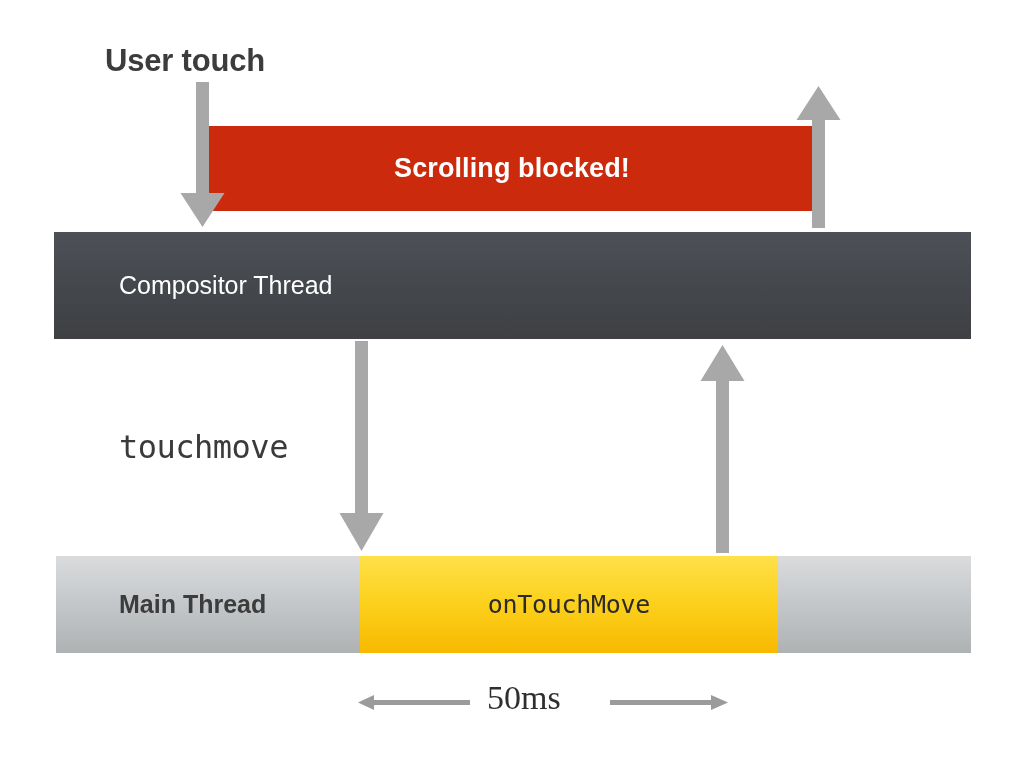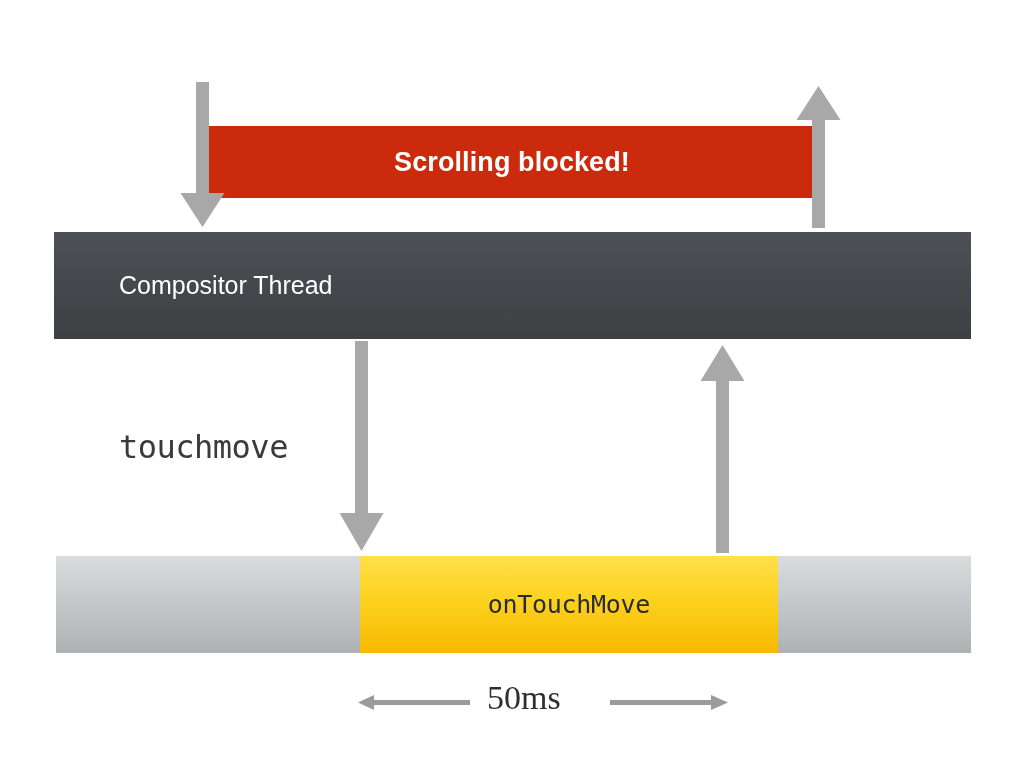--- a/index.html
+++ b/index.html
@@ -32,21 +32,21 @@
   }
   #label-user-touch { left: 105px; top: 43px; }
   #label-commit-gpu { left: 681px; top: 43px; }
 
   
   #blocked-bar {
     position: absolute;
     left: 206px;
     top: 126px;
     width: 612px;
-    height: 72px;
+    height: 85px;
     background: #cb2a0c;
     display: flex;
     align-items: center;
     justify-content: center;
   }
   #blocked-bar .banner-text {
     font-family: "Liberation Sans", sans-serif;
     font-weight: bold;
     font-size: 27px;
     color: #ffffff;
@@ -138,33 +138,35 @@
     font-size: 34px;
     color: #2f2f2f;
     white-space: nowrap;
   }
 </style>
 </head>
 <body>
 
 <div id="stage">
 
+  <div class="toplabel" id="label-user-touch">User touch</div>
 
 
   <div id="blocked-bar">
     <span class="banner-text">Scrolling blocked!</span>
   </div>
 
   <div class="thread-bar" id="compositor-thread">
     <span class="thread-label">Compositor Thread</span>
   </div>
 
   <div id="touchmove-caption">touchmove</div>
 
   <div class="thread-bar" id="main-thread">
+    <span class="thread-label">Main Thread</span>
     <div id="ontouchmove-block">
       <span class="code-label">onTouchMove</span>
     </div>
   </div>
 
   <div id="measure-label">50ms</div>
 
   <svg id="arrow-layer" width="1024" height="768" viewBox="0 0 1024 768">
 
     <g>

